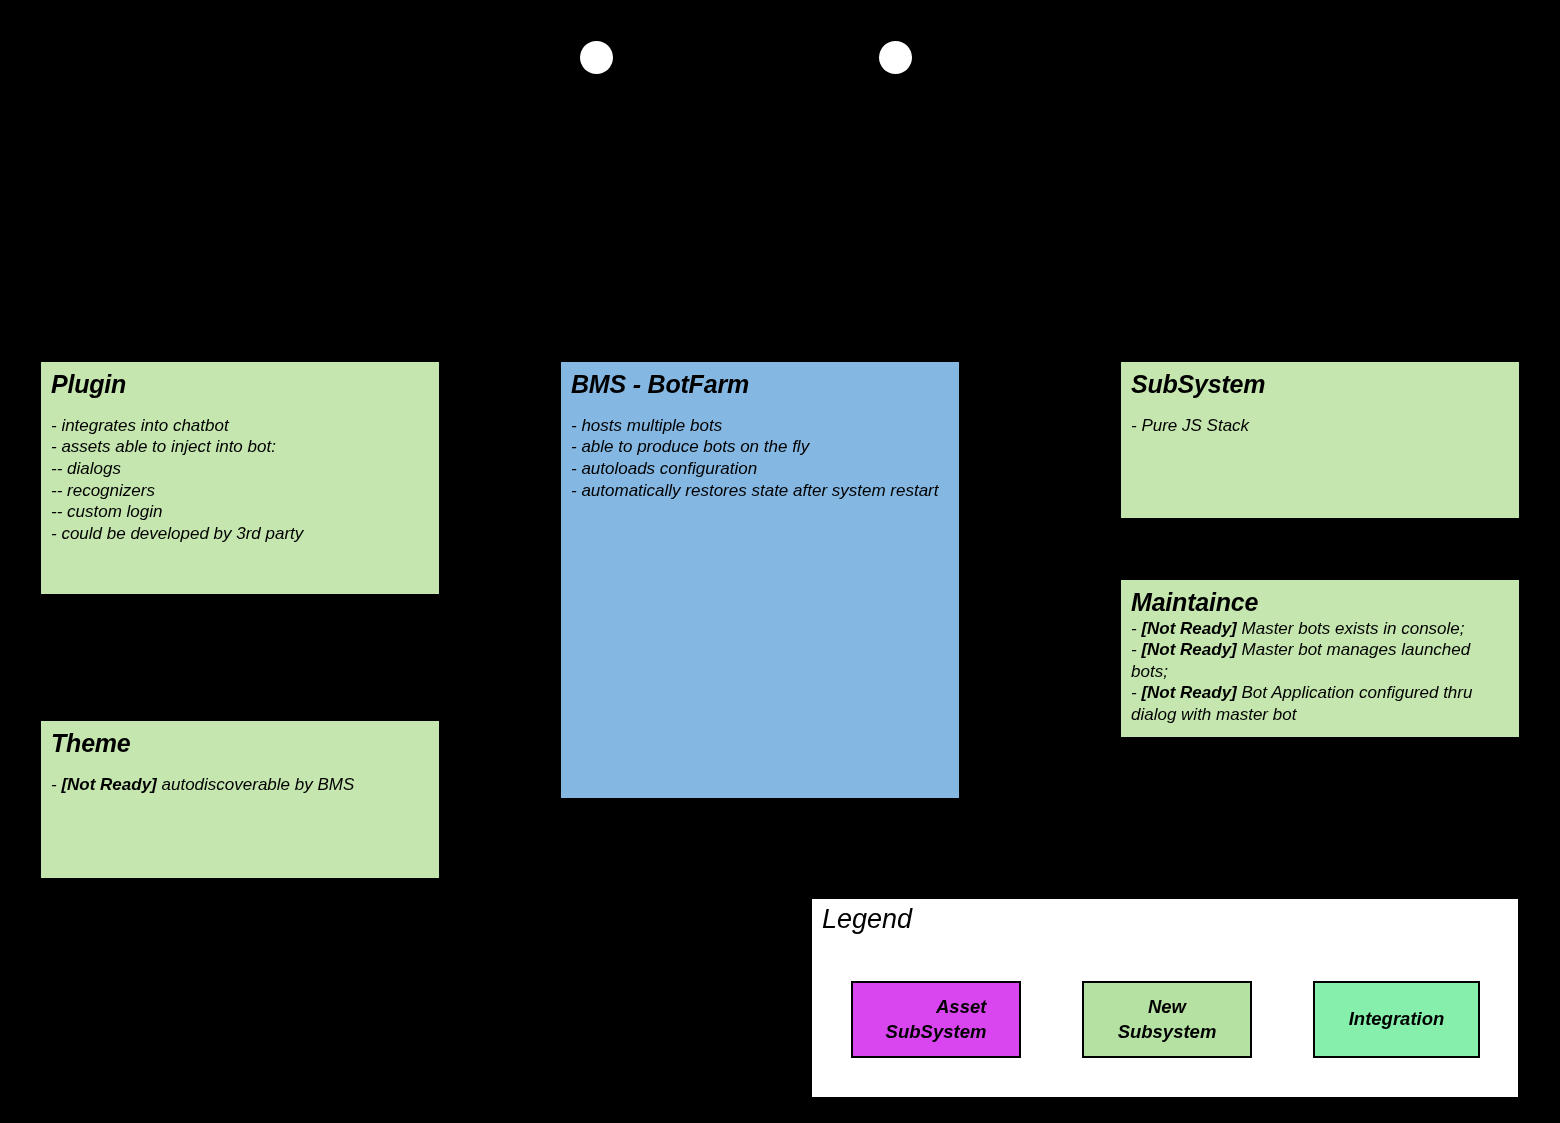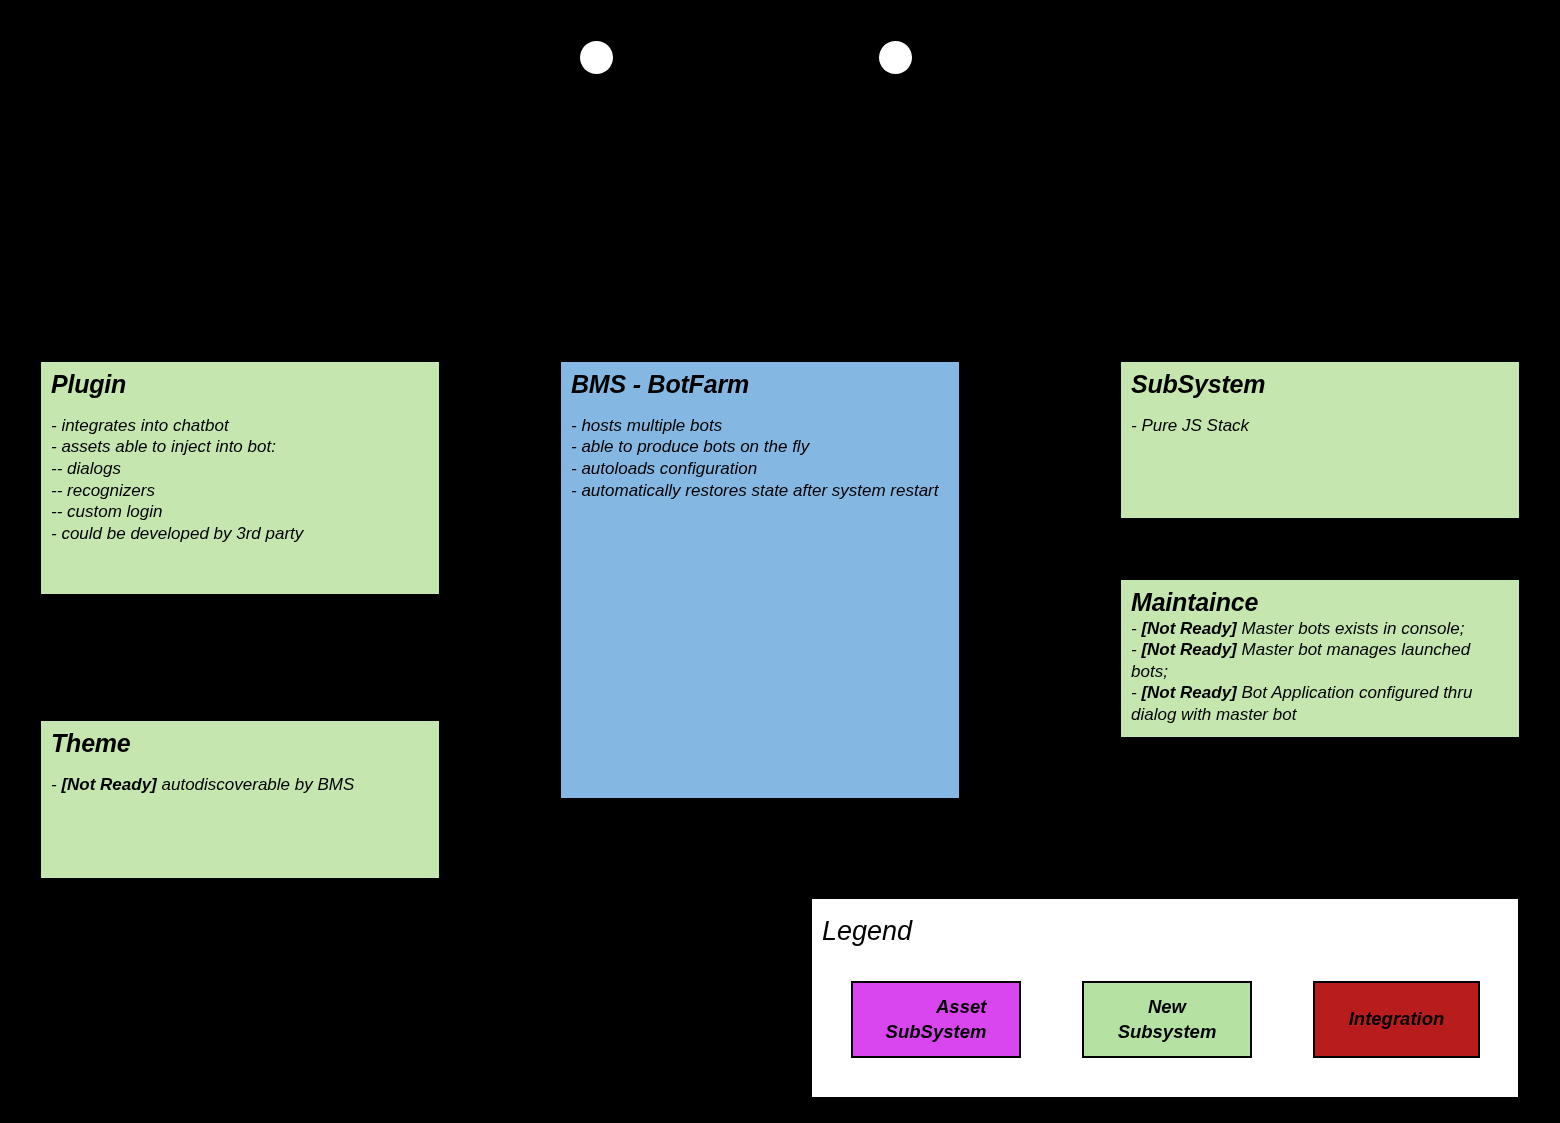--- a/index.html
+++ b/index.html
@@ -70,41 +70,41 @@
     left: 812px;
     top: 899px;
     width: 706px;
     height: 198px;
     background: #ffffff;
     color: #000000;
   }
   #legend-title {
     position: absolute;
     left: 10px;
-    top: 18px;
+    top: 6px;
     font-size: 27px;
     line-height: 1.1;
   }
   .chip {
     position: absolute;
     top: 82px;
     height: 77px;
     border: 2px solid #000000;
     display: flex;
     align-items: center;
     justify-content: center;
     text-align: center;
     font-size: 18.5px;
     font-weight: bold;
     line-height: 1.3;
     white-space: pre-line;
   }
   #chip-asset       { left: 39px;  width: 170px; background: #d946ef; text-align: right; }
   #chip-new         { left: 270px; width: 170px; background: #b5e2a3; }
-  #chip-integration { left: 501px; width: 167px; background: #b91c1c; }
+  #chip-integration { left: 501px; width: 167px; background: #86efac; }
 </style>
 </head>
 <body>
 
 <div id="canvas">
 
   <div class="dot" id="dot-left"></div>
   <div class="dot" id="dot-right"></div>
 
   <div class="card green" id="card-plugin">

